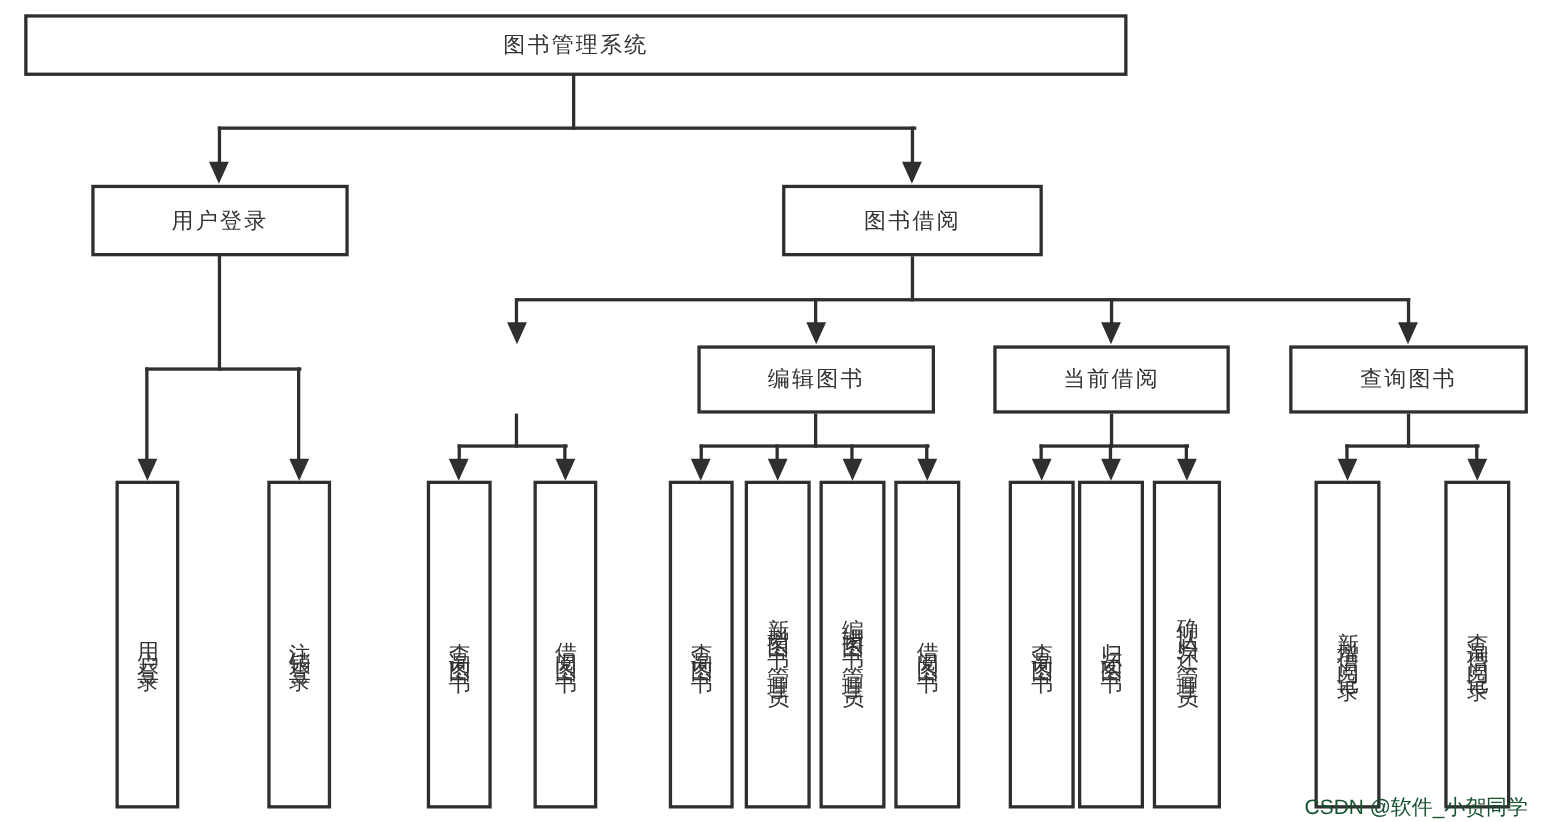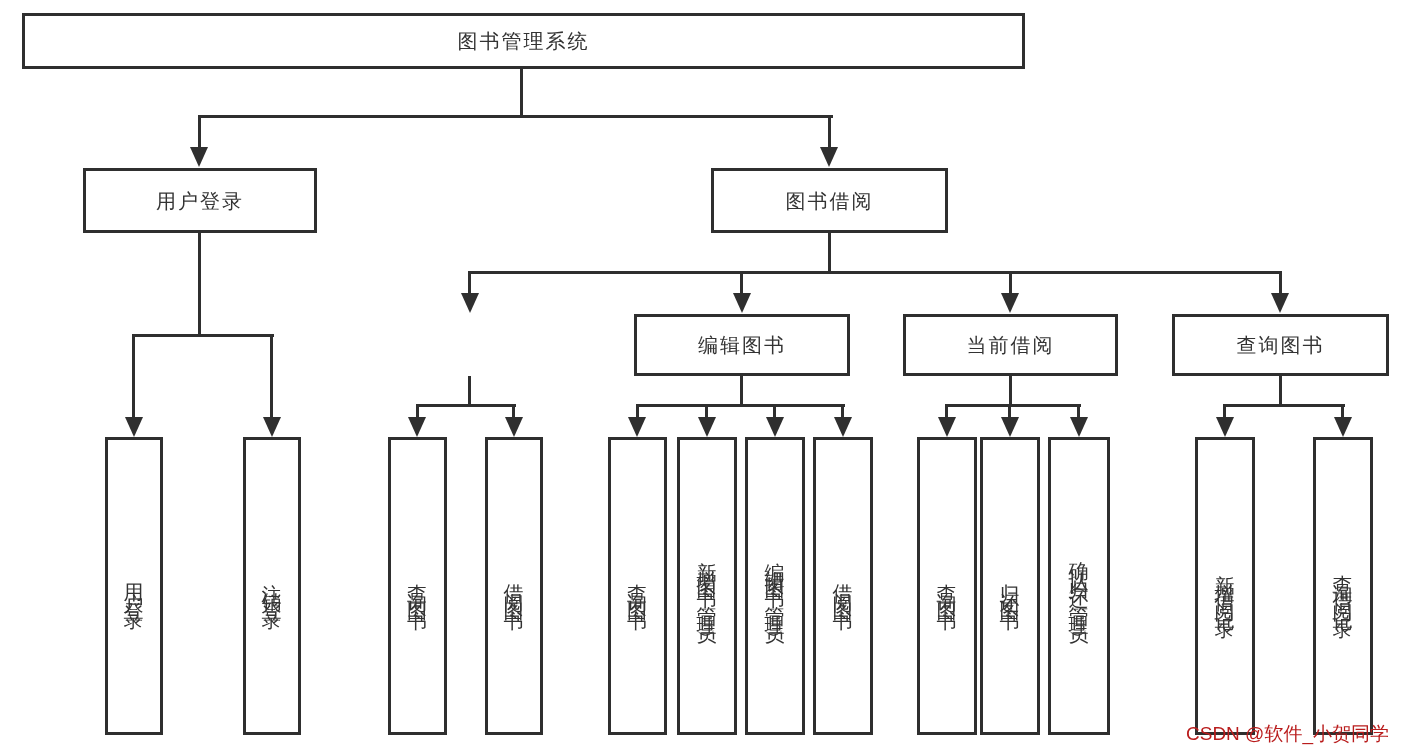--- a/index.html
+++ b/index.html
@@ -45,21 +45,21 @@
     height: 0;
     border-left: 9px solid transparent;
     border-right: 9px solid transparent;
     border-top: 20px solid #2f2f2f;
   }
   .watermark {
     position: absolute;
     left: 1186px;
     top: 721px;
     font-size: 19px;
-    color: #b91c1c;
+    color: #14532d;
     white-space: nowrap;
     z-index: 5;
   }
 </style>
 </head>
 <body>
 
 <div class="stage">
 
   <div class="node h" style="left:22px; top:13px; width:1003px; height:56px;">图书管理系统</div>

